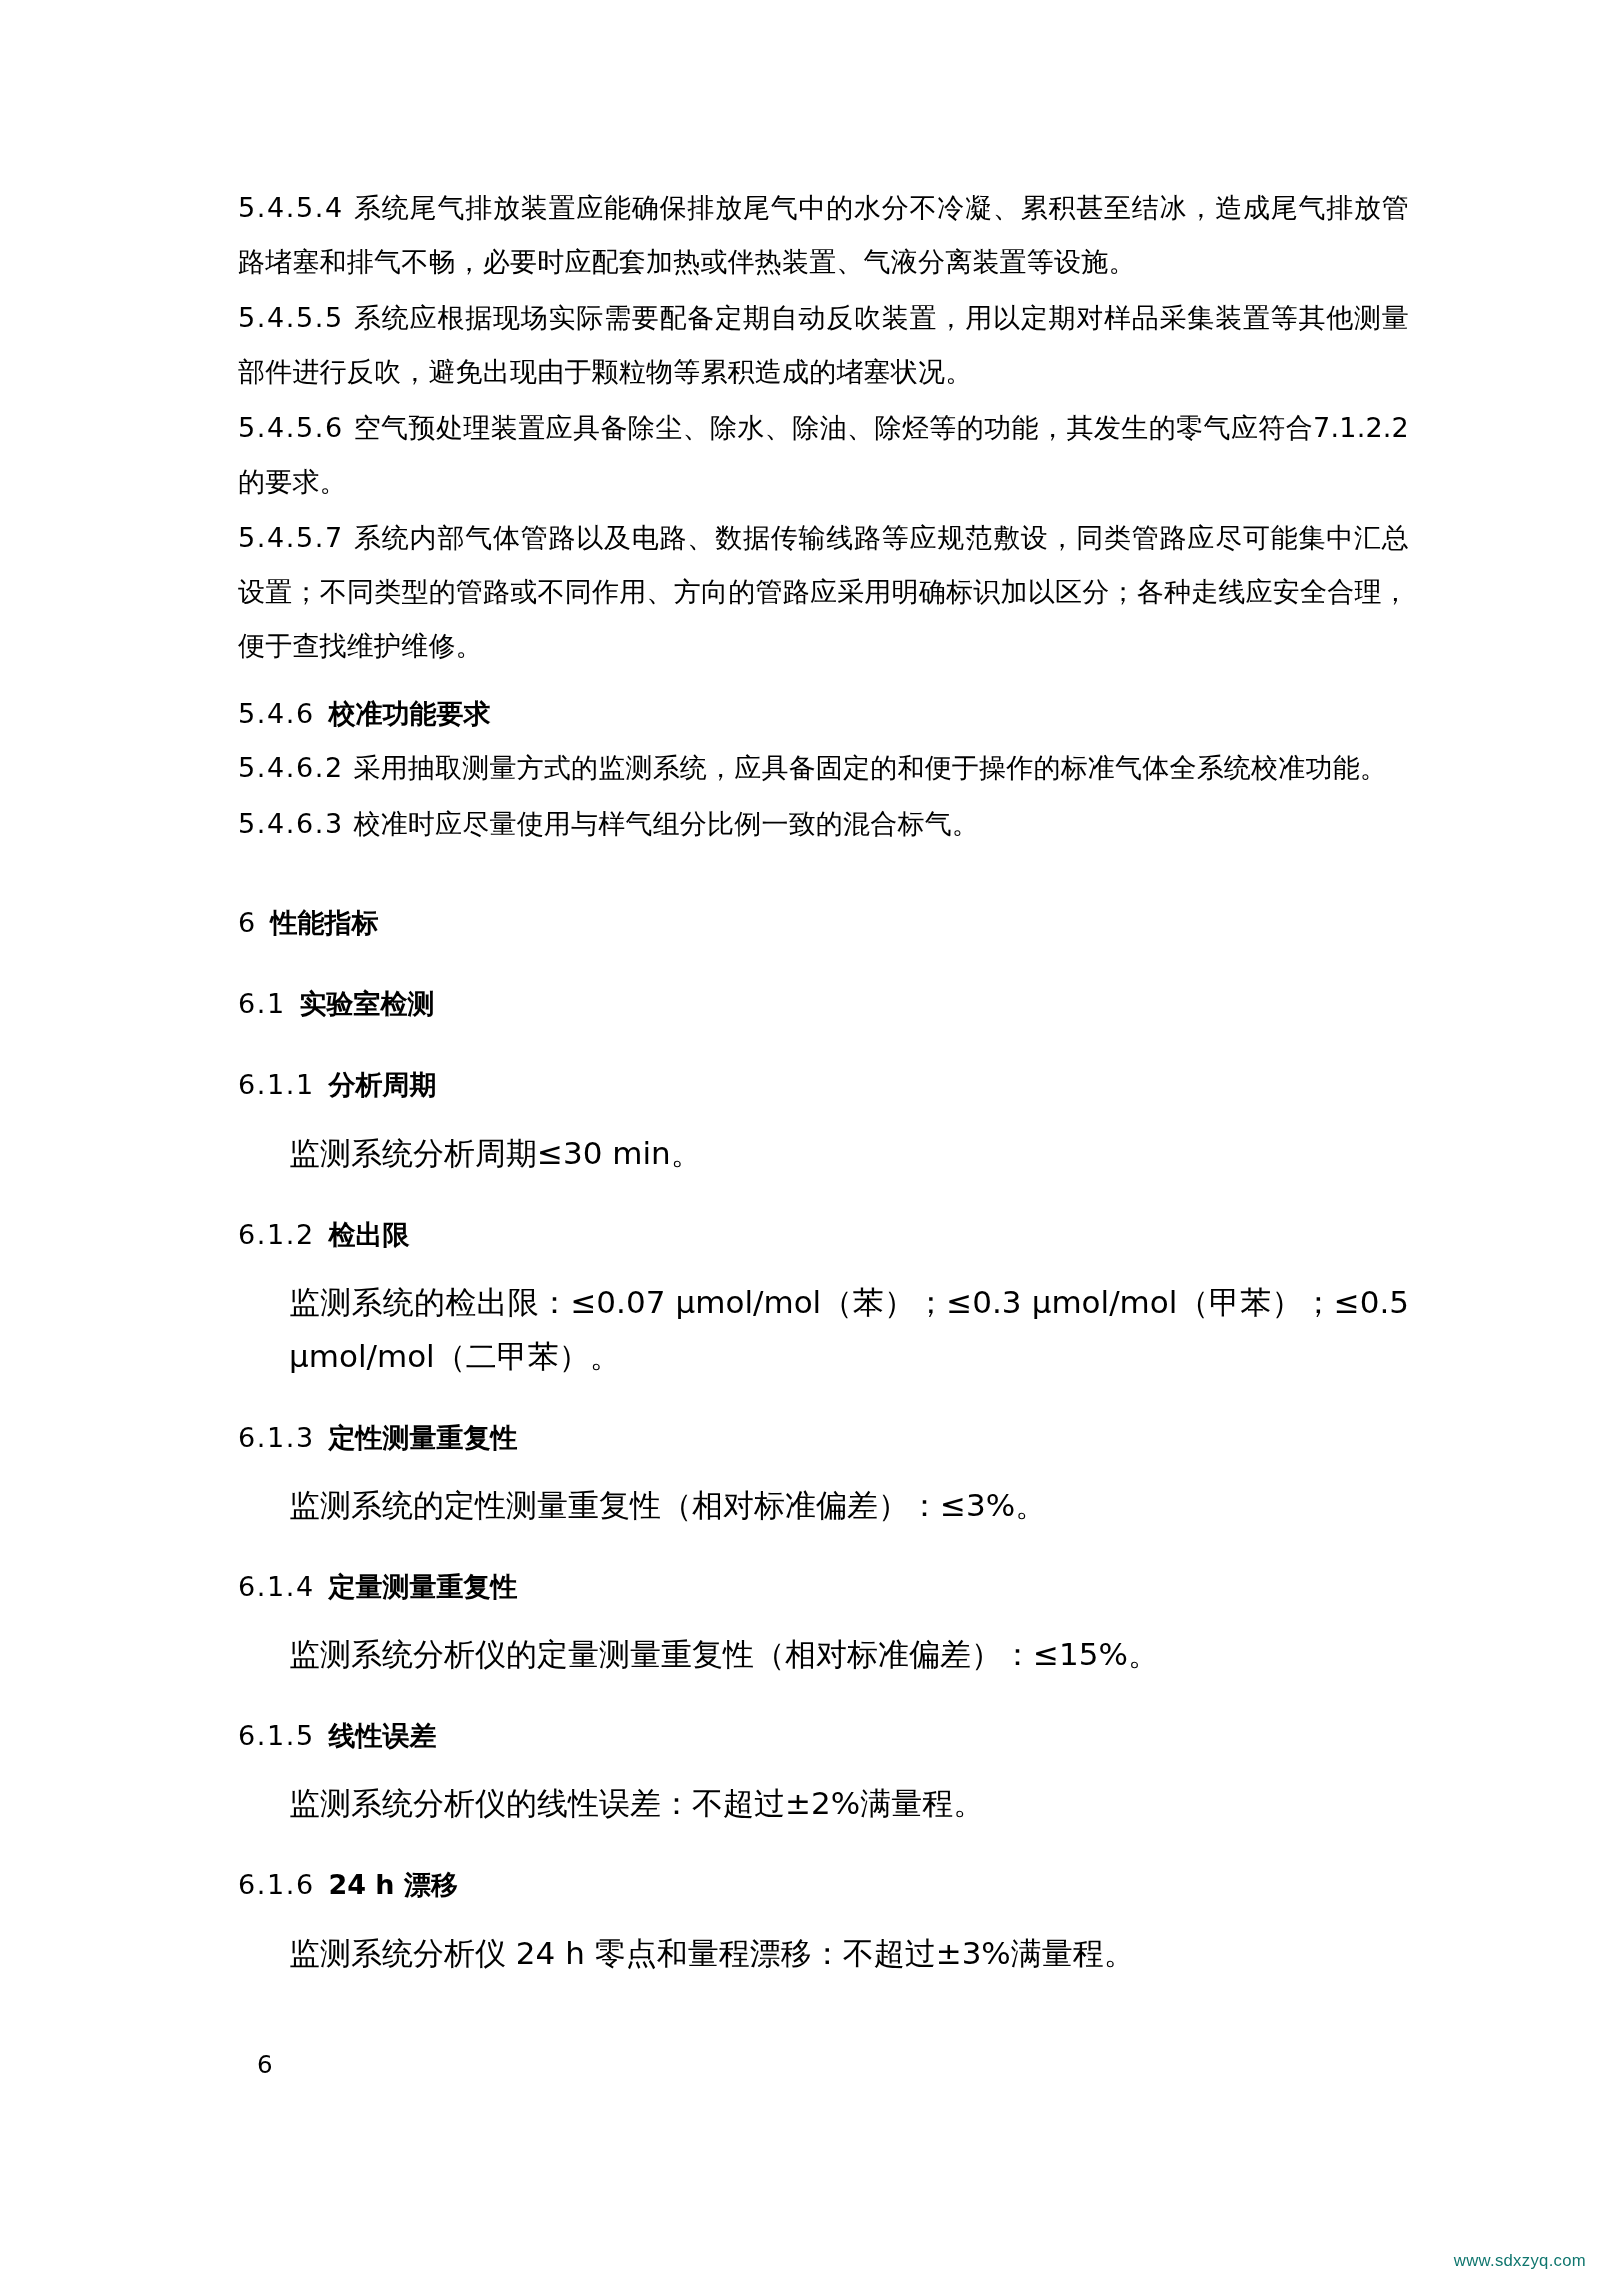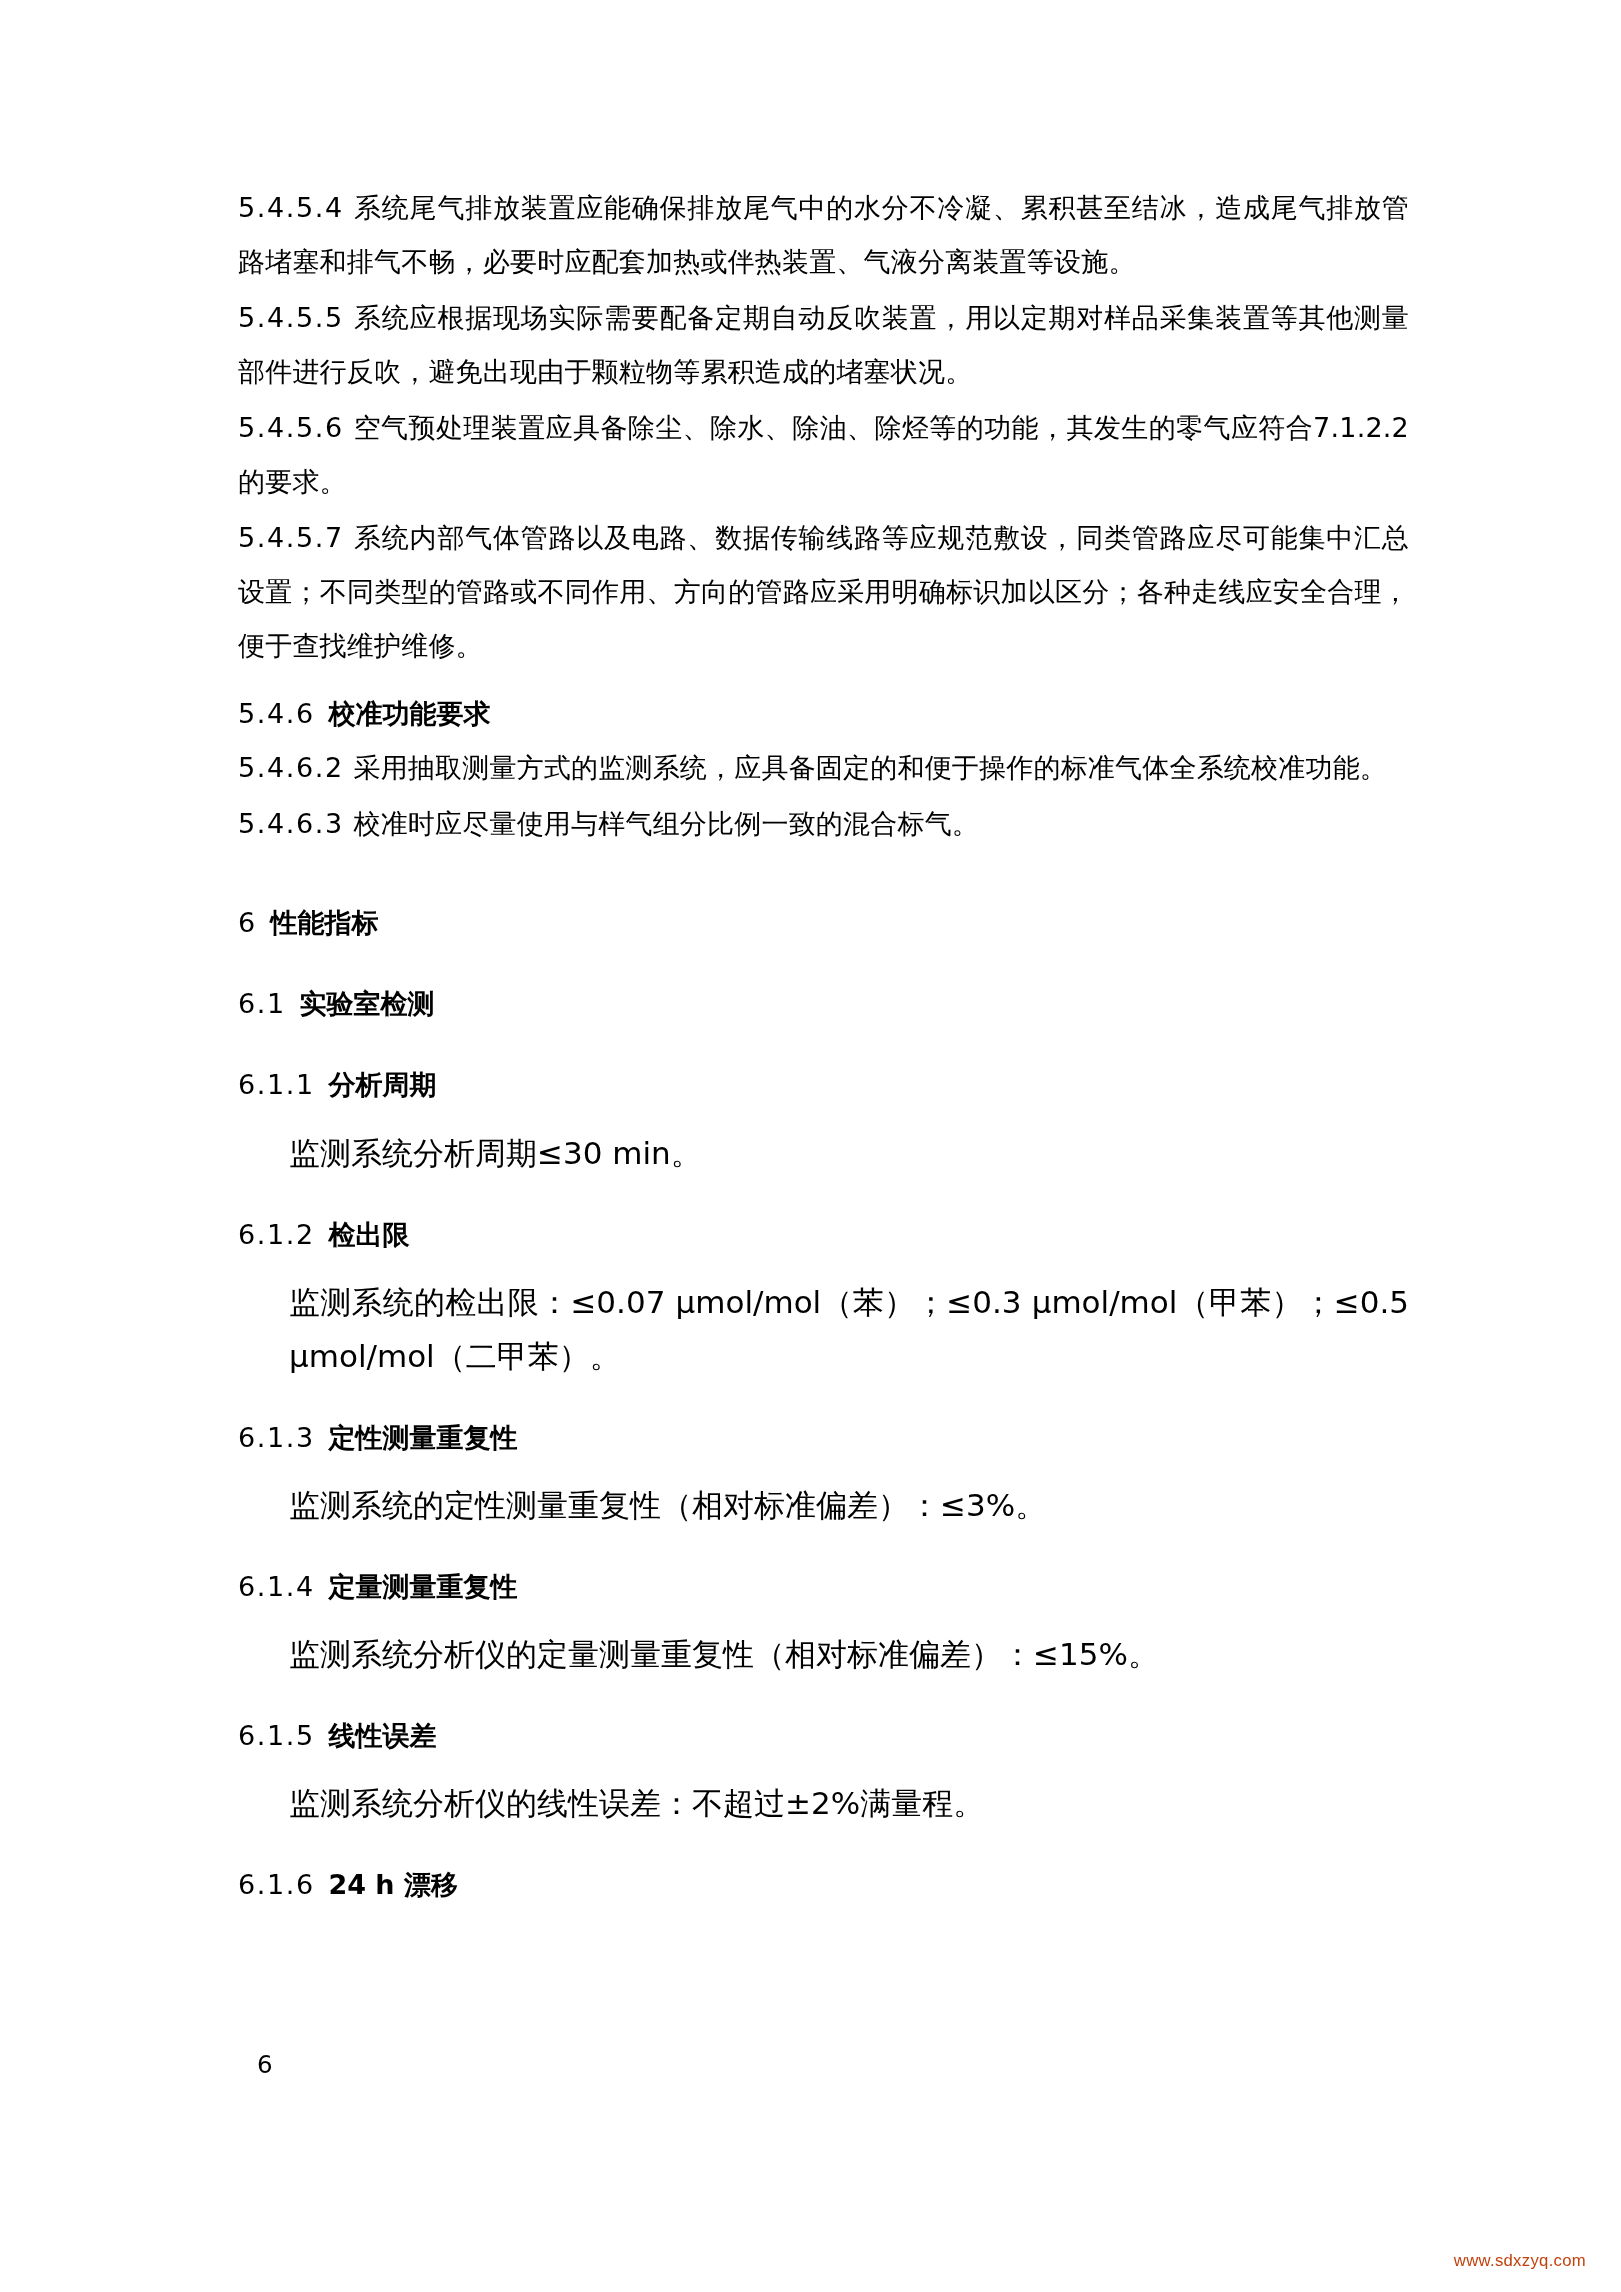--- a/index.html
+++ b/index.html
@@ -68,21 +68,21 @@
     left: 257px;
     top: 2050px;
     font-size: 24.5px;
     color: #000;
   }
   .watermark {
     position: absolute;
     right: 35px;
     bottom: 21.6px;
     font-size: 16.7px;
-    color: #c2410c;
+    color: #0f766e;
     font-family: "Liberation Sans", sans-serif;
     letter-spacing: 0.3px;
   }
 </style>
 </head>
 <body>
 
 <div class="page">
 
   <div class="content">
@@ -151,20 +151,21 @@
     <p class="heading sp-top-med">
       <span class="num">6.1.5</span><span>线性误差</span>
     </p>
 
     <p class="indent-para sp-top-small">监测系统分析仪的线性误差：不超过±2%满量程。</p>
 
     <p class="heading sp-top-med">
       <span class="num">6.1.6</span><span>24 h 漂移</span>
     </p>
 
+    <p class="indent-para sp-top-small">监测系统分析仪 24 h 零点和量程漂移：不超过±3%满量程。</p>
 
   </div>
 
   <div class="pagenum">6</div>
   <div class="watermark">www.sdxzyq.com</div>
 
 </div>
 
 
 </body></html>

